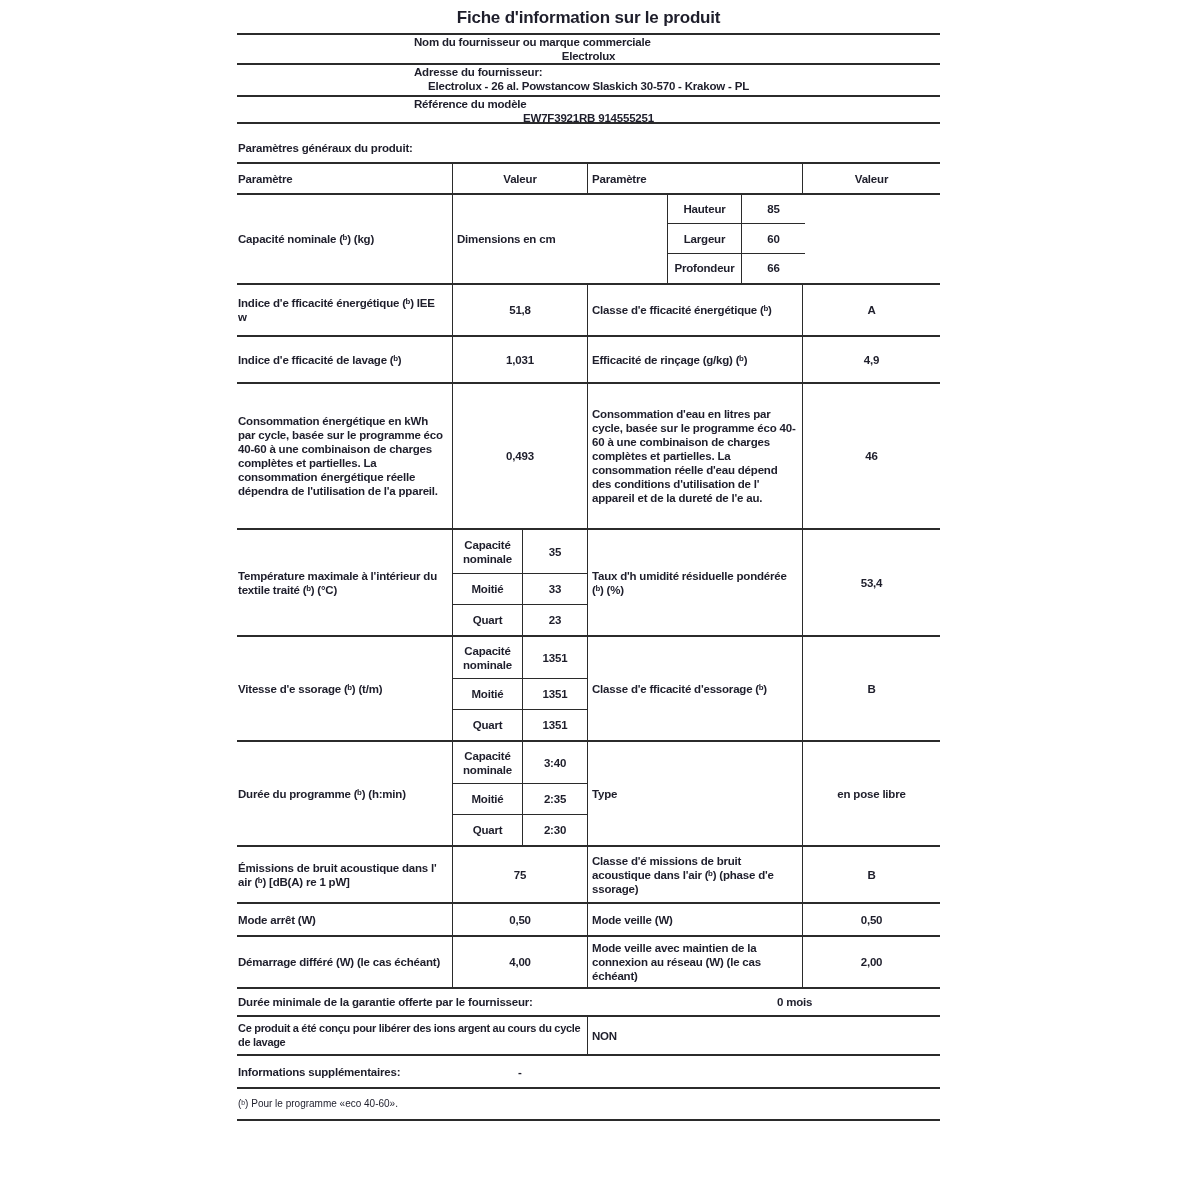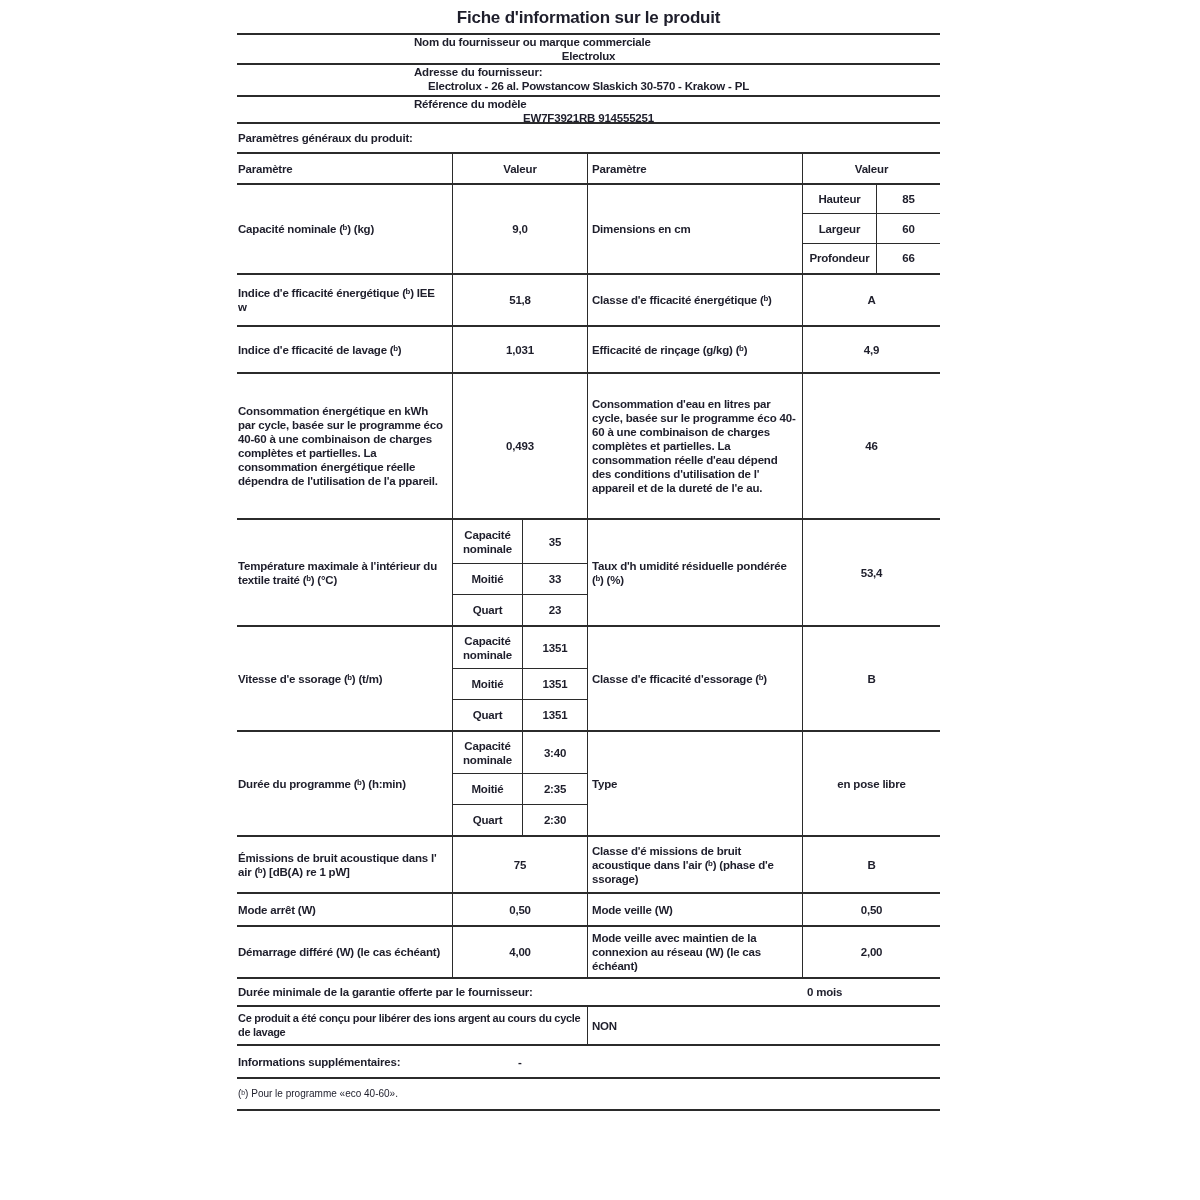--- a/index.html
+++ b/index.html
@@ -28,21 +28,21 @@
   .inforow{
     display:flex;align-items:center;border-bottom:2px solid var(--line);
     overflow:hidden;
     flex-direction:column;
   }
   .inforow .ilabel{width:351px;padding-left:1px;flex:none;}
   .inforow .ivalue{flex:1;white-space:nowrap;}
   .h30{height:30px}.h32{height:32px}.h27{height:27px}
   .heading{
     height:30px;border-bottom:2px solid var(--line);
-    display:flex;align-items:center;padding-left:1px;
+    display:flex;align-items:center;padding-left:1px;margin-top:10px;
   }
 
   
   .trow{display:flex;border-bottom:2px solid var(--line);overflow:hidden;}
   .c1{width:216px;flex:none;border-right:1px solid var(--line);}
   .c2{width:135px;flex:none;border-right:1px solid var(--line);}
   .c3{width:215px;flex:none;border-right:1px solid var(--line);}
   .c4{width:137px;flex:none;}
   .lab{display:flex;align-items:center;padding:3px 6px 3px 1px;overflow:hidden;}
   .c3.lab{padding-left:4px;}
@@ -53,21 +53,21 @@
   .slabel{display:flex;align-items:center;justify-content:center;text-align:center;
           border-right:1px solid var(--line);padding:1px;}
   .svalue{flex:1;display:flex;align-items:center;justify-content:center;text-align:center;}
   .c2 .slabel{width:70px;flex:none;}
   .c4 .slabel{width:74px;flex:none;}
 
   
   .fullrow{position:relative;display:flex;align-items:center;
            border-bottom:2px solid var(--line);padding-left:1px;overflow:hidden;}
   .warranty{height:28px;}
-  .warranty .wvalue{position:absolute;left:570px;top:0;height:100%;display:flex;align-items:center;}
+  .warranty .wvalue{position:absolute;left:540px;top:0;height:100%;display:flex;align-items:center;}
   .ions{height:39px;padding-left:0;}
   .ions .ileft{width:351px;flex:none;height:100%;border-right:1px solid var(--line);
                display:flex;align-items:center;padding:2px 6px 2px 1px;
                font-size:11px;letter-spacing:-0.3px;line-height:13.5px;}
   .ions .iright{flex:1;padding-left:4px;display:flex;align-items:center;}
   .addinfo{height:33px;}
   .addinfo .avalue{position:absolute;left:281px;top:0;height:100%;display:flex;align-items:center;}
   .linkblock{height:50px;border-bottom:2px solid var(--line);
              padding:5px 0 0 1px;line-height:17px;overflow:hidden;}
   .footnote{height:32px;border-bottom:2px solid var(--line);
@@ -98,21 +98,20 @@
 
   <div class="trow" style="height:31px">
     <div class="c1 lab">Paramètre</div>
     <div class="c2 val">Valeur</div>
     <div class="c3 lab">Paramètre</div>
     <div class="c4 val">Valeur</div>
   </div>
 
   <div class="trow" style="height:90px">
     <div class="c1 lab">Capacité nominale (ᵇ) (kg)</div>
-    <div class="c2 val">9,0</div>
     <div class="c3 lab">Dimensions en cm</div>
     <div class="c4 subtable">
       <div class="srow" style="height:30px">
         <div class="slabel">Hauteur</div>
         <div class="svalue">85</div>
       </div>
       <div class="srow" style="height:30px">
         <div class="slabel">Largeur</div>
         <div class="svalue">60</div>
       </div>

